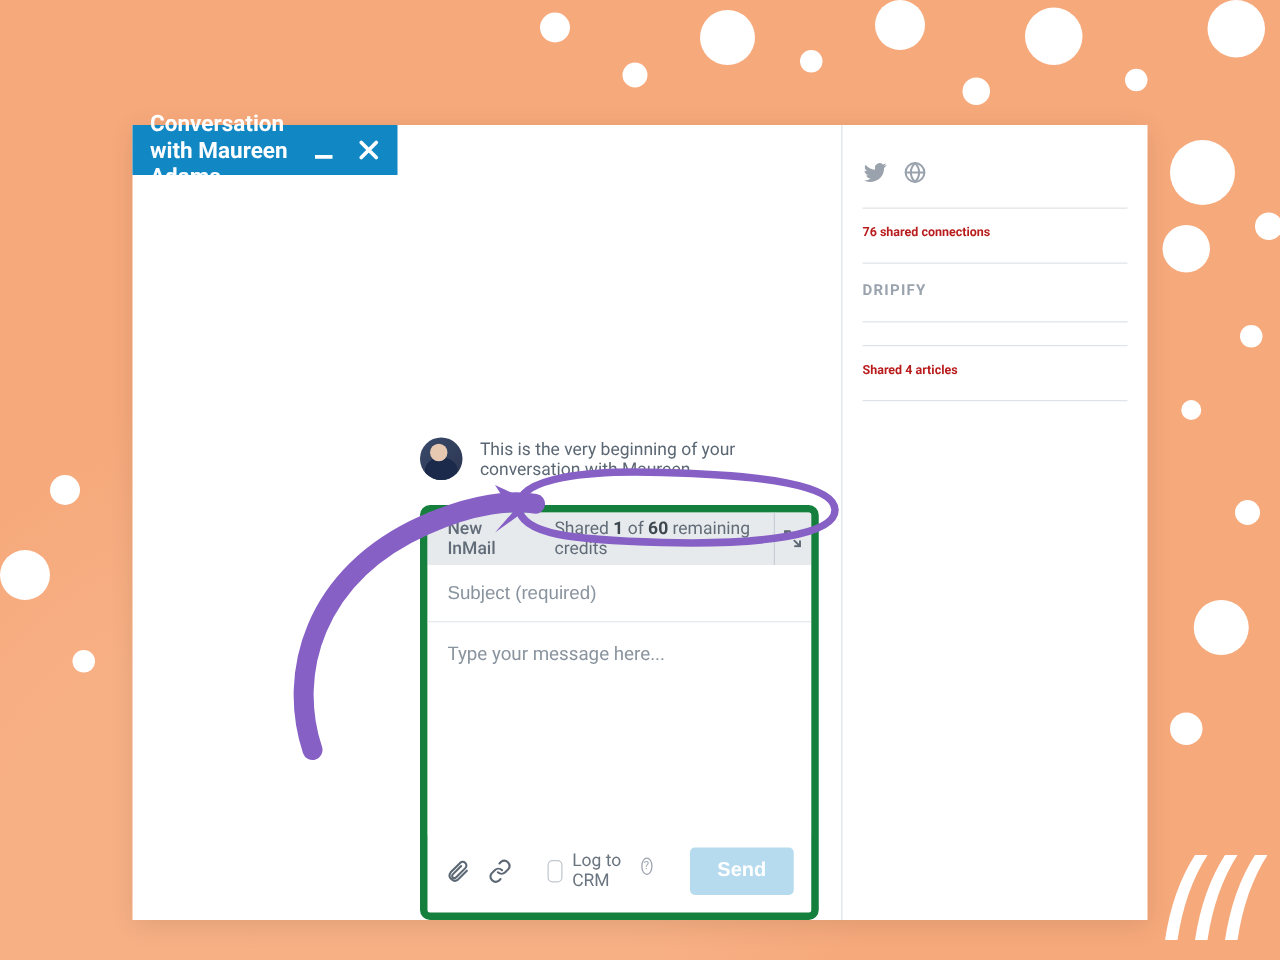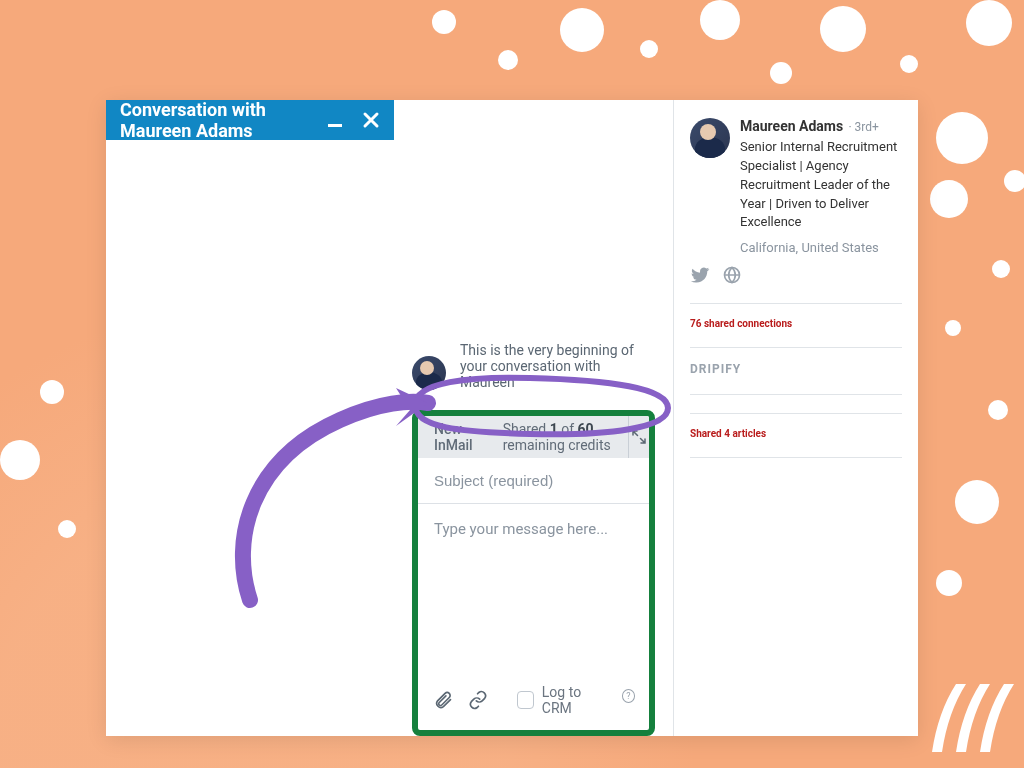--- a/index.html
+++ b/index.html
@@ -249,34 +249,26 @@
               <svg width="20" height="20" viewBox="0 0 24 24">
                   <path d="M10 13a5 5 0 007 0l3-3a5 5 0 00-7-7l-1.5 1.5M14 11a5 5 0 00-7 0l-3 3a5 5 0 007 7l1.5-1.5" stroke="#5b6773" stroke-width="2" fill="none" stroke-linecap="round"></path>
                 </svg>
             </div>
             <div class="foot-spacer"></div>
             <label class="log-crm">
               <span class="checkbox"></span>
               <span>Log to CRM</span>
               <span class="help-q">?</span>
             </label>
+            <button class="send-btn" disabled="">Send</button>
           </div>
         </div>
       </div>
 
       <div class="right">
-        <div class="profile">
-          <div class="avatar-lg"></div>
-          <div class="profile-info">
-            <span class="profile-name">Maureen Adams</span>
-            <span class="profile-degree">· 3rd+</span>
-            <div class="profile-title">Senior Internal Recruitment Specialist | Agency Recruitment Leader of the Year | Driven to Deliver Excellence</div>
-            <div class="profile-loc">California, United States</div>
-          </div>
-        </div>
         <div class="social-row">
           <div class="sicon">
             <svg viewBox="0 0 24 24" width="20" height="20">
                 <path fill="#9aa3ad" d="M23 4.9c-.8.4-1.7.6-2.6.8a4.5 4.5 0 002-2.5c-.9.5-1.9.9-2.9 1.1A4.5 4.5 0 0012 8.4c0 .4 0 .7.1 1A12.8 12.8 0 013 4.6a4.5 4.5 0 001.4 6A4.4 4.4 0 012 10v.1a4.5 4.5 0 003.6 4.4 4.5 4.5 0 01-2 .1 4.5 4.5 0 004.2 3.1A9 9 0 011 19.5 12.7 12.7 0 007.9 21c8.3 0 12.8-6.9 12.8-12.8v-.6c.9-.6 1.6-1.4 2.3-2.3z"></path>
               </svg>
           </div>
           <div class="sicon">
             <svg viewBox="0 0 24 24" width="20" height="20">
                 <circle cx="12" cy="12" r="9" stroke="#9aa3ad" stroke-width="2" fill="none"></circle>
                 <path d="M3 12h18M12 3c2.5 2.5 4 5.5 4 9s-1.5 6.5-4 9c-2.5-2.5-4-5.5-4-9s1.5-6.5 4-9z" stroke="#9aa3ad" stroke-width="2" fill="none"></path>

